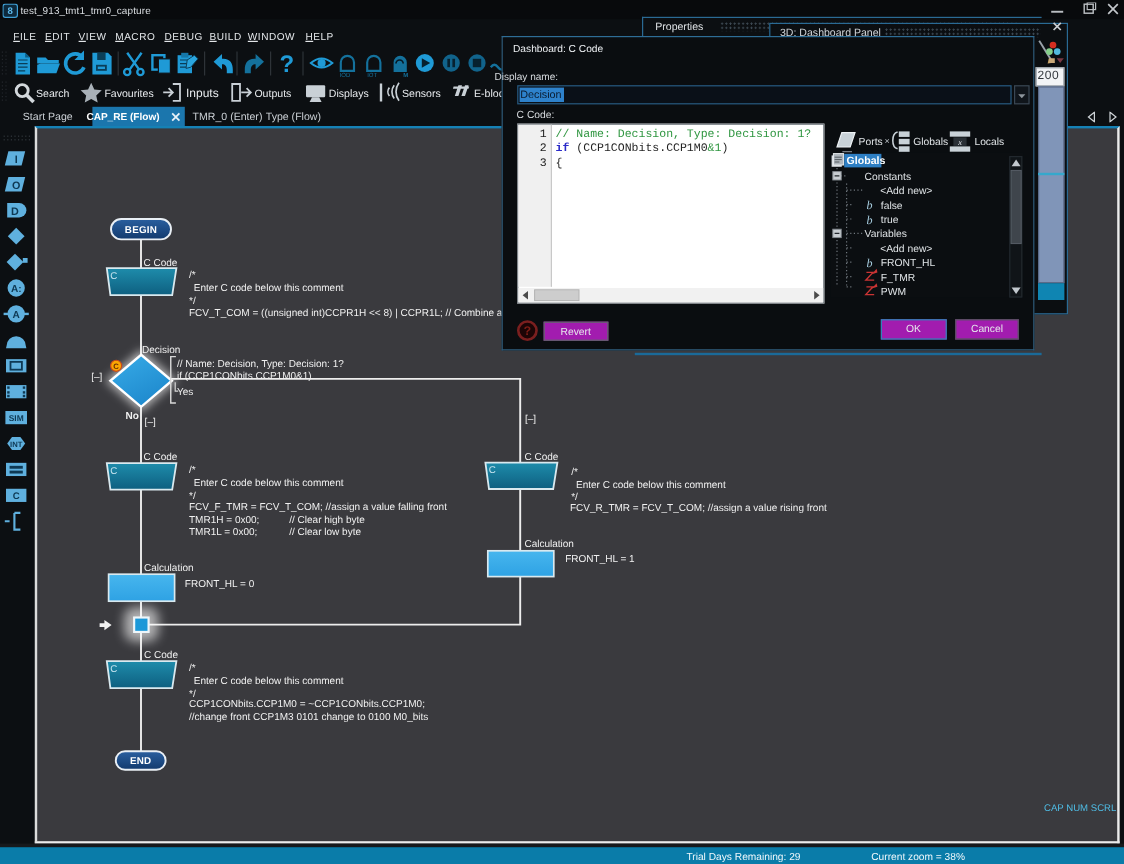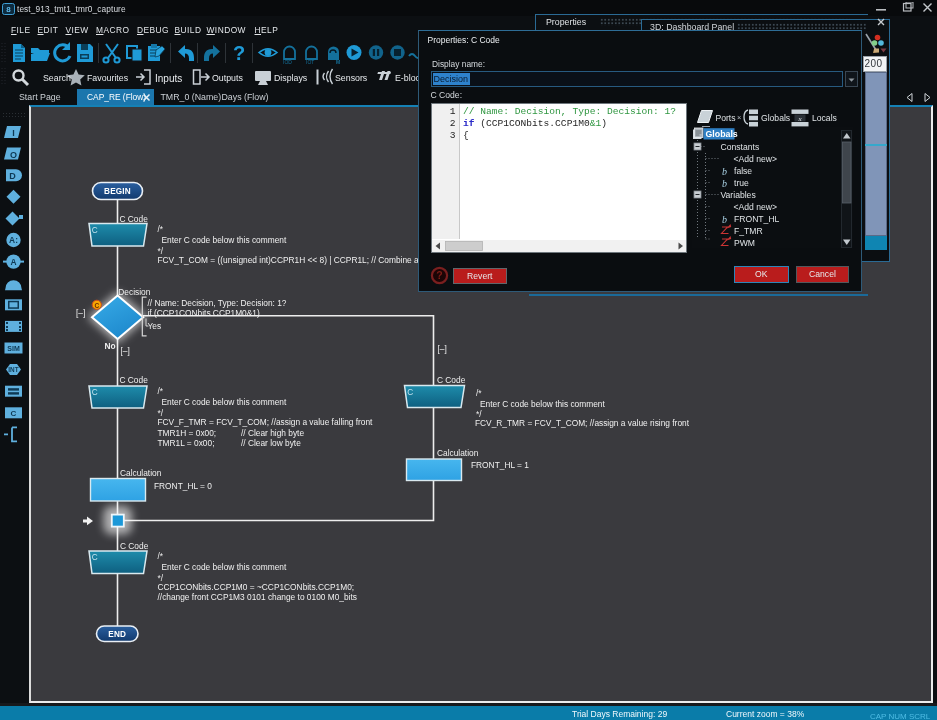--- a/index.html
+++ b/index.html
@@ -14,21 +14,21 @@
   
   #canvas { position:absolute; left:28.5px; top:105px; width:904.5px; height:597.5px;
             background:#3a3a3e; border-left:2px solid #dcdcdc; border-right:2px solid #ececec;
             border-bottom:2.5px solid #ececec; border-top:2px solid #1581b5; }
   #statusbar { position:absolute; left:0; top:705.5px; width:937px; height:14.5px; background:#0a7ca9; }
   .stxt { position:absolute; font-size:8.5px; color:#f0f8fc; }
   
   #dlg { position:absolute; left:418px; top:29.5px; width:444px; height:262.5px;
          background:#0a0d10; border:1px solid #2e5a78; border-top-color:#2e6d96; z-index:10; }
   .dlbl { position:absolute; font-size:8.6px; color:#d6dade; white-space:nowrap; }
-  .btn { position:absolute; background:#b91c1c; font-size:8.6px; color:#e6e9ec; text-align:center; white-space:nowrap; }
+  .btn { position:absolute; background:#a21caf; font-size:8.6px; color:#e6e9ec; text-align:center; white-space:nowrap; }
 </style></head>
 <body>
 <div id="page">
 
 <div id="titlebar"></div>
 <svg class="abs" style="left:2px;top:2.5px" width="13" height="12" viewBox="0 0 13 12">
   <rect x="0.5" y="0.5" width="12" height="11" rx="2" fill="#0d2a3d" stroke="#3f9fd4" stroke-width="1"></rect>
   <text x="6.5" y="9" font-size="8" font-weight="bold" fill="#5db8e8" text-anchor="middle" font-family="Liberation Sans">8</text>
 </svg>
 <div id="titletxt">test_913_tmt1_tmr0_capture</div>
@@ -143,36 +143,36 @@
   <rect x="255" y="5" width="16" height="10" rx="1" fill="#c9d0d6"></rect>
   <path d="M260 15 h6 l2 4 h-10 z" fill="#c9d0d6"></path>
   <g stroke="#c9d0d6" fill="none">
     <path d="M317.5 3.5 v15" stroke-width="2"></path>
     <path d="M324.5 7 a5.5 5.5 0 0 0 0 7" stroke-width="1.4"></path>
     <path d="M328.5 5 a9 9 0 0 0 0 11" stroke-width="1.4"></path>
     <path d="M332.5 3 a12.5 12.5 0 0 0 0 15" stroke-width="1.4"></path>
   </g>
   <path d="M379 14 l3 -9 h3 l-3 9 z M384.5 14 l3 -9 h3 l-3 9 z M378 6 h13 l-.6 2 h-13 z" fill="#c9d0d6"></path>
 </svg>
-<div class="txt" style="left:43px;top:72.5px;font-size:8.8px;color:#e8ebee">Search</div>
+<div class="txt" style="left:30px;top:72.5px;font-size:8.8px;color:#e8ebee">Search</div>
 <div class="txt" style="left:87px;top:72.5px;font-size:8.8px;color:#e8ebee">Favourites</div>
 <div class="txt" style="left:155px;top:72.5px;font-size:10px;color:#e8ebee">Inputs</div>
 <div class="txt" style="left:212px;top:72.5px;font-size:8.8px;color:#e8ebee">Outputs</div>
 <div class="txt" style="left:274px;top:72.5px;font-size:8.8px;color:#e8ebee">Displays</div>
 <div class="txt" style="left:335px;top:72.5px;font-size:8.8px;color:#e8ebee">Sensors</div>
 <div class="txt" style="left:395px;top:72.5px;font-size:8.8px;color:#e8ebee">E-blocks</div>
 
 <div class="txt" style="left:19px;top:91.5px;font-size:8.8px;color:#ccd1d6">Start Page</div>
 <div class="abs" style="left:77px;top:88.5px;width:77px;height:16.5px;background:#1b76ad"></div>
-<div class="txt" style="left:87px;top:92px;font-size:8.4px;font-weight:normal;color:#fff;z-index:3">CAP_RE (Flow)</div>
+<div class="txt" style="left:72px;top:92px;font-size:8.4px;font-weight:bold;color:#fff;z-index:3">CAP_RE (Flow)</div>
 <svg class="abs" style="left:141.5px;top:92.5px;z-index:3" width="9" height="9" viewBox="0 0 9 9">
       <path d="M1.5 1.5 L7.5 7.5 M7.5 1.5 L1.5 7.5" stroke="#e8f2f8" stroke-width="1.5"></path>
     </svg>
-<div class="txt" style="left:160.5px;top:91.5px;font-size:8.8px;color:#ccd1d6">TMR_0 (Name)</div>
-<div class="txt" style="left:221.5px;top:91.5px;font-size:8.8px;color:#ccd1d6">Days (Flow)</div>
+<div class="txt" style="left:160.5px;top:91.5px;font-size:8.8px;color:#ccd1d6">TMR_0 (Enter)</div>
+<div class="txt" style="left:221.5px;top:91.5px;font-size:8.8px;color:#ccd1d6">Type (Flow)</div>
 <svg class="abs" style="left:905px;top:92.5px" width="28" height="9" viewBox="0 0 28 9">
   <path d="M7 0.5 v8 l-5 -4 z" fill="none" stroke="#cfd4d8" stroke-width="1"></path>
   <path d="M20 0.5 v8 l5 -4 z" fill="none" stroke="#cfd4d8" stroke-width="1"></path>
 </svg>
 
 <div id="canvas"></div>
 
 <svg class="abs" style="left:0;top:108px" width="28" height="360" viewBox="0 0 28 360">
   <g fill="none" stroke="#2a2f34" stroke-width="1.2">
         <path d="M3 5.5 h22 M3 8.5 h22" stroke-dasharray="1,2"></path>
@@ -335,21 +335,21 @@
     <text x="157.5" y="580.5">*/</text>
     <text x="157.5" y="589.5">CCP1CONbits.CCP1M0 = ~CCP1CONbits.CCP1M0;</text>
     <text x="157.5" y="599.8">//change front CCP1M3 0101 change to 0100 M0_bits</text>
   </g>
 </svg>
 
 <div class="abs" style="left:0;top:702.5px;width:937px;height:3px;background:#17191c"></div>
 <div id="statusbar"></div>
 <div class="stxt" style="left:572px;top:708.5px">Trial Days Remaining: 29</div>
 <div class="stxt" style="left:726px;top:708.5px">Current zoom = 38%</div>
-<div class="stxt" style="left:870px;top:712px;font-size:8px;color:#4fbce4">CAP NUM SCRL</div>
+<div class="stxt" style="left:870px;top:669px;font-size:8px;color:#4fbce4">CAP NUM SCRL</div>
 
 <div class="abs" style="left:535px;top:14px;width:333px;height:17px;background:#0c0f12;border-top:1.2px solid #2a6a94;border-left:1.2px solid #2a6a94;z-index:6"></div>
 <div class="txt" style="left:546px;top:16.5px;font-size:8.8px;color:#dfe3e6;z-index:6">Properties</div>
 <div class="abs" style="left:600px;top:18px;width:250px;height:8px;z-index:6;background-image:radial-gradient(circle,#3c4852 0.8px,transparent 0.9px);background-size:3.5px 3.5px"></div>
 <div class="abs" style="left:529px;top:294px;width:339px;height:2px;background:#1a6a99;z-index:6"></div>
 
 <div class="abs" style="left:641px;top:19px;width:249px;height:243px;background:#0b0e11;border:1.2px solid #2a6a94;z-index:7"></div>
 <div class="txt" style="left:650px;top:21.5px;font-size:8.8px;color:#d2d6da;z-index:7">3D: Dashboard Panel</div>
 <div class="abs" style="left:737px;top:23px;width:130px;height:8px;z-index:7;background-image:radial-gradient(circle,#3c4852 0.8px,transparent 0.9px);background-size:3.5px 3.5px"></div>
 <svg class="abs" style="left:876px;top:16.5px;z-index:7" width="10" height="10" viewBox="0 0 10 10">
@@ -365,22 +365,22 @@
   <path d="M12 16.5 h5 v4 h-5 z" fill="#c8a878"></path>
   <path d="M18.5 16.5 l6 0 -3 4 z" fill="#7a3a44"></path>
 </svg>
 <div class="abs" style="left:862.5px;top:56px;width:24px;height:15.5px;background:#f2f4f6;border:1px solid #9aa2aa;z-index:7"></div>
 <div class="txt" style="left:864.5px;top:57.5px;font-size:10px;color:#31363b;z-index:8;letter-spacing:0.5px">200</div>
 <div class="abs" style="left:864.5px;top:71.5px;width:22px;height:164px;background:#8095b8;border:1px solid #5a6a88;z-index:7"></div>
 <div class="abs" style="left:864.5px;top:144px;width:22px;height:1.6px;background:#35a8cc;z-index:8"></div>
 <div class="abs" style="left:864.5px;top:235.5px;width:22px;height:14.5px;background:#0f85b2;z-index:8"></div>
 
 <div id="dlg"></div>
-<div class="txt" style="left:427.5px;top:34.5px;font-size:8.5px;color:#eceff2;z-index:11">Properties: C Code</div>
-<div class="dlbl" style="left:432px;top:58.5px;z-index:11;font-size:8.4px">Display name:</div>
+<div class="txt" style="left:427.5px;top:34.5px;font-size:8.5px;color:#eceff2;z-index:11">Dashboard: C Code</div>
+<div class="dlbl" style="left:412px;top:58.5px;z-index:11;font-size:8.4px">Display name:</div>
 <div class="abs" style="left:430.5px;top:70.5px;width:412.5px;height:16.5px;background:#0a1018;border:1px solid #275a80;z-index:11"></div>
 <div class="abs" style="left:432.5px;top:72.5px;height:12.5px;line-height:12.5px;background:#2e82cc;z-index:11;padding:0 2px 0 1px;font-size:9px;color:#0a1c30">Decision</div>
 <div class="abs" style="left:844.5px;top:70.5px;width:13.5px;height:16.5px;background:#10151b;border:1px solid #3a4754;z-index:11"></div>
 <svg class="abs" style="left:848px;top:77.5px;z-index:12" width="7" height="4" viewBox="0 0 7 4">
       <path d="M0.5 0.5 L6.5 0.5 L3.5 3.8 Z" fill="#8d959c"></path>
     </svg>
 <div class="dlbl" style="left:430.5px;top:89.5px;z-index:11">C Code:</div>
 
 <div class="abs" style="left:430.5px;top:102.5px;width:256.5px;height:150px;background:#ffffff;border:1px solid #6e767c;z-index:11"></div>
 <div class="abs" style="left:431.5px;top:103.5px;width:28px;height:135px;background:#f0f0f0;border-right:1px solid #c8c8c8;z-index:12"></div>

